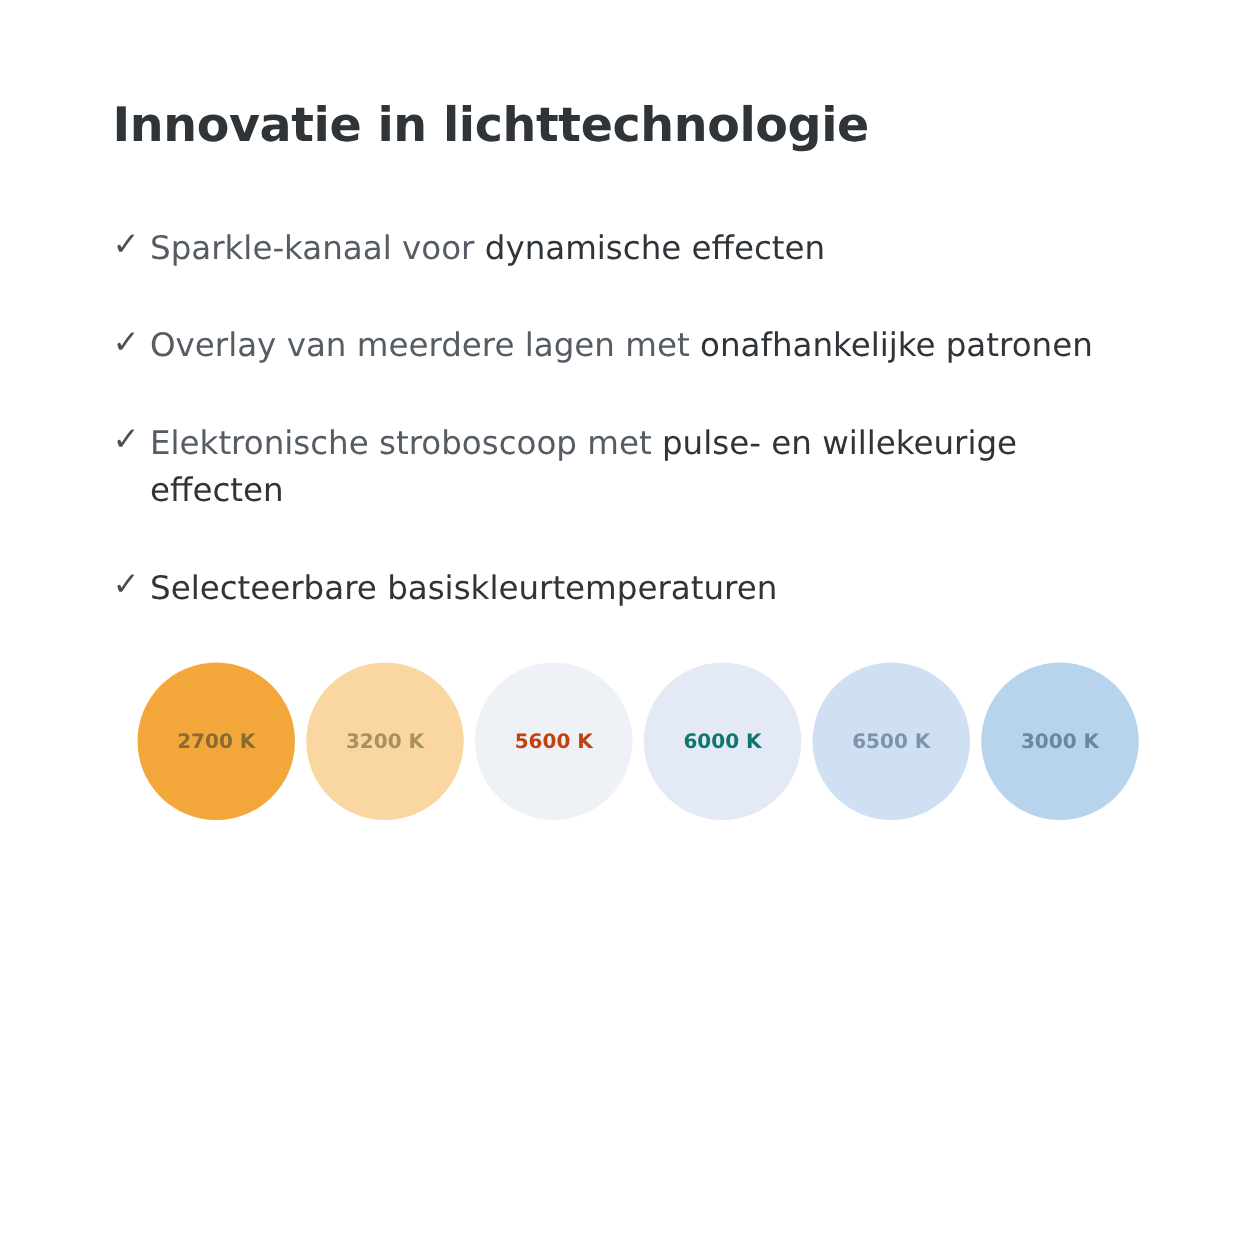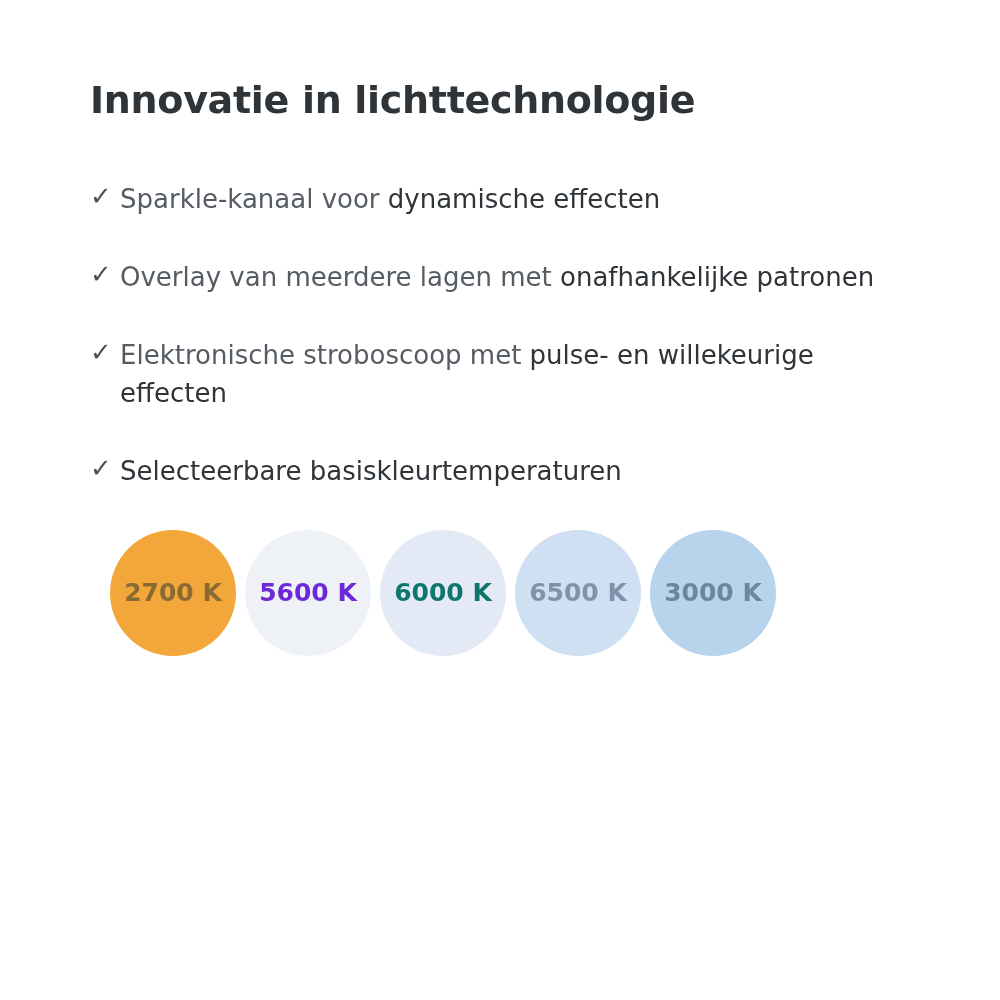--- a/index.html
+++ b/index.html
@@ -71,21 +71,21 @@
   }
   .temp-chip {
     width: 126px;
     height: 126px;
     border-radius: 50%;
     display: flex;
     align-items: center;
     justify-content: center;
     margin-right: 9px;
     margin-bottom: 18px;
-    font-size: 25px;
+    font-size: 16px;
     font-weight: bold;
     box-sizing: border-box;
   }
 </style>
 </head>
 <body>
 
 <div class="page">
 
   <h1 class="title">Innovatie in lichttechnologie</h1>
@@ -106,21 +106,24 @@
       <li class="feature strong">
         <span class="check">✓</span>
         <span class="feature-text"><b>Selecteerbare basiskleurtemperaturen</b></span>
       </li>
     </ul>
 
   <div class="temps" id="temps">
       <div class="temp-chip" style="background: rgb(243, 167, 58); color: rgb(138, 106, 51);">
         <span>2700 K</span>
       </div>
-      <div class="temp-chip" style="background: rgb(238, 242, 246); color: #6d28d9;">
+      <div class="temp-chip" style="background: rgb(250, 215, 160); color: rgb(168, 145, 95);">
+        <span>3200 K</span>
+      </div>
+      <div class="temp-chip" style="background: rgb(238, 242, 246); color: #c2410c;">
         <span>5600 K</span>
       </div>
       <div class="temp-chip" style="background: rgb(227, 234, 245); color: #0f766e;">
         <span>6000 K</span>
       </div>
       <div class="temp-chip" style="background: rgb(207, 224, 242); color: rgb(126, 147, 171);">
         <span>6500 K</span>
       </div>
       <div class="temp-chip" style="background: rgb(184, 211, 236); color: rgb(109, 134, 159);">
         <span>3000 K</span>

